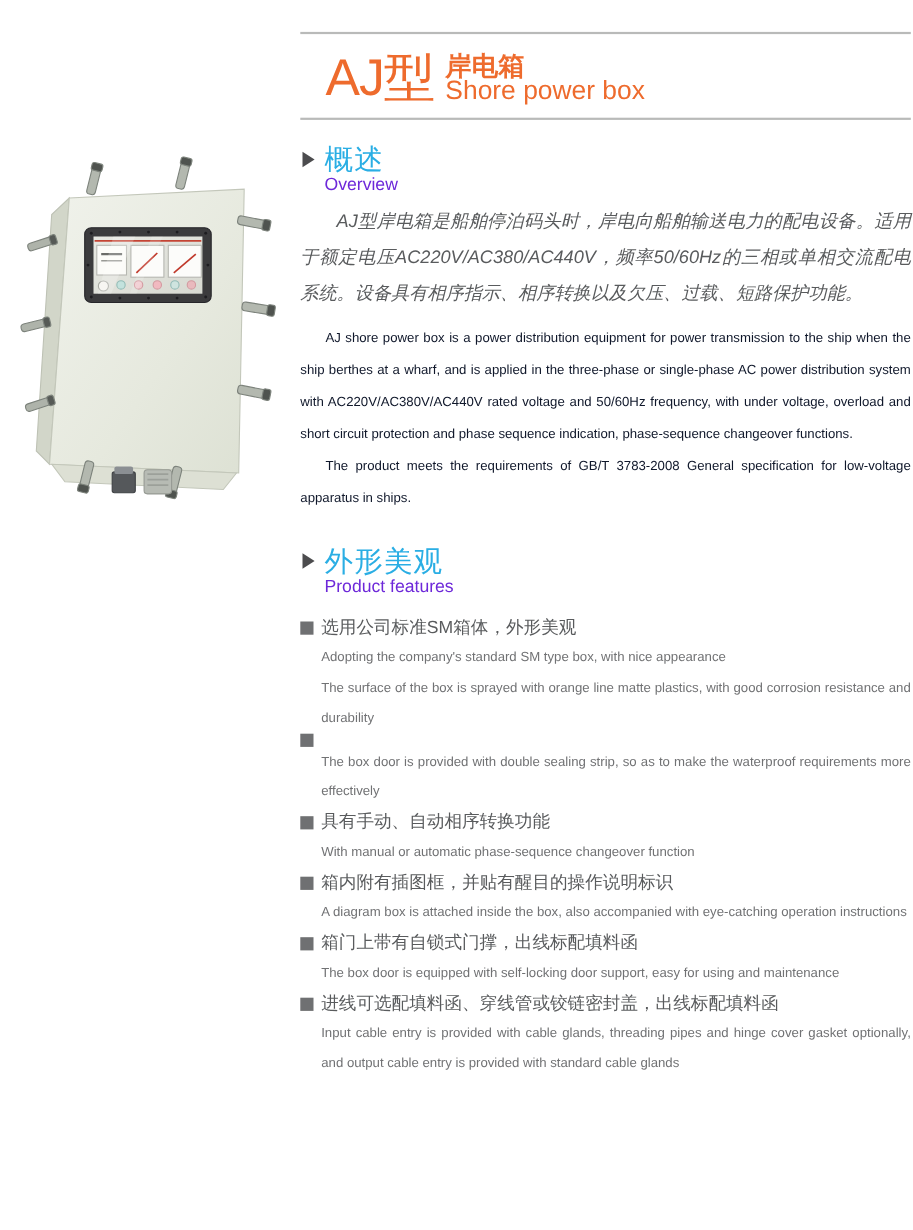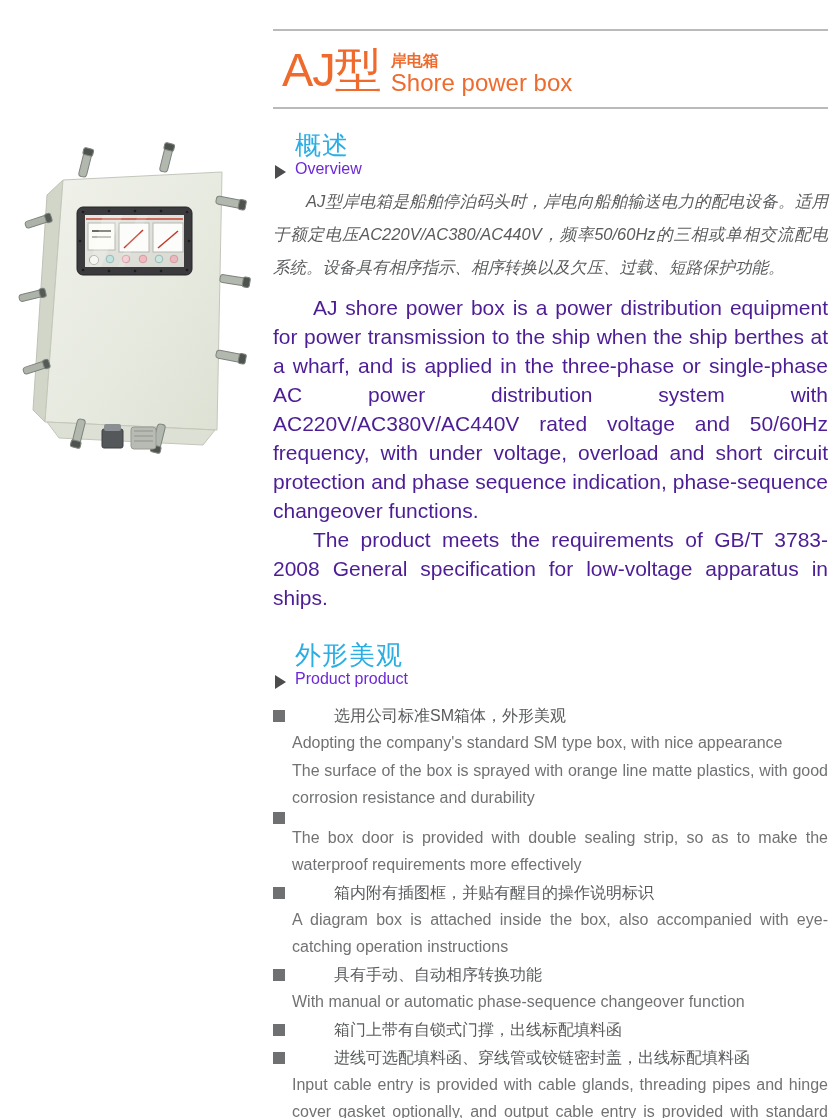--- a/index.html
+++ b/index.html
@@ -11,69 +11,69 @@
     font-family: "Liberation Sans", "DejaVu Sans", sans-serif;
     -webkit-font-smoothing: antialiased;
   }
 
   .rule { position: absolute; left: 273px; width: 555px; height: 2px; background: #b9bab9; }
   .rule-top { top: 29px; }
   .rule-under-title { top: 107px; }
 
   
   .title-block {
-    position: absolute; left: 282px; top: 44px;
+    position: absolute; left: 296px; top: 44px;
     display: flex; align-items: flex-start; color: #ee6b2d;
   }
   .title-model {
     font-size: 47px; line-height: 52px; letter-spacing: -1px; font-weight: 400;
   }
   .title-sub { margin-left: 10px; padding-top: 6px; }
-  .title-sub-zh { font-size: 16px; font-weight: 700; line-height: 22px; font-family: Liberation Serif, serif; }
+  .title-sub-zh { font-size: 24px; font-weight: 700; line-height: 22px; font-family: Liberation Serif, serif; }
   .title-sub-en { font-size: 24px; line-height: 21px; }
 
   
   .photo-wrap { position: absolute; left: 6px; top: 138px; width: 250px; height: 322px; }
 
   
   .content { position: absolute; left: 273px; top: 131px; width: 555px; }
 
-  .section-heading { display: flex; align-items: flex-end; }
+  .section-heading { display: flex; align-items: flex-start; }
   .tri-icon {
     width: 0; height: 0; margin: 7px 9px 0 2px;
     border-left: 11px solid #4c4c4e;
     border-top: 7px solid transparent;
     border-bottom: 7px solid transparent;
   }
   .heading-text-zh { font-size: 26px; line-height: 28px; color: #2aaee4; letter-spacing: 1px; }
   .heading-text-en { font-size: 16px; line-height: 20px; color: #6d28d9; }
 
   .zh-paras { margin-top: 6px; }
   .zh-paras p {
     margin: 0; font-size: 16.5px; line-height: 33px; color: #595b5d;
     text-align: justify; text-indent: 2em; font-style: italic;
   }
   .en-paras { margin-top: 9px; }
   .en-paras p {
-    margin: 0; font-size: 21px; line-height: 29px; color: #4c1d95;
+    margin: 0; font-size: 12px; line-height: 29px; color: #0f172a;
     text-align: justify; text-indent: 1.9em;
   }
 
   .features-section { margin-top: 29px; }
   .feature-list { margin-top: 13px; }
   .feature-item { margin: 0 0 1px 0; }
   .feature-zh {
     display: flex; align-items: center;
-    font-size: 16px; line-height: 27px; color: #595b5d; gap: 42px;
+    font-size: 16px; line-height: 27px; color: #595b5d;
   }
   .bullet-icon {
     flex: 0 0 auto; width: 12px; height: 12px; background: #6f7072; margin-right: 7px;
   }
   .feature-en {
-    margin: 0 0 0 19px; font-size: 16px; line-height: 27px; color: #717274;
+    margin: 0 0 0 19px; font-size: 12px; line-height: 27px; color: #717274;
     text-align: justify;
   }
 </style>
 </head>
 <body>
 
 <div class="rule rule-top"></div>
 
 <div class="title-block">
   <div class="title-model">AJ型</div>
@@ -228,21 +228,21 @@
 
         <p>The product meets the requirements of GB/T 3783-2008 General specification for low-voltage apparatus in ships.</p>
       </div>
   </div>
 
   <div class="features-section">
     <div class="section-heading">
       <div class="tri-icon"></div>
       <div>
         <div class="heading-text-zh">外形美观</div>
-        <div class="heading-text-en">Product product</div>
+        <div class="heading-text-en">Product features</div>
       </div>
     </div>
 
     <div class="feature-list">
 
         <div class="feature-item">
           <div class="feature-zh">
             <span class="bullet-icon"></span>
             <span>选用公司标准SM箱体，外形美观</span>
           </div>
@@ -256,38 +256,39 @@
         <div class="feature-item">
           <div class="feature-zh">
             <span class="bullet-icon"></span>
           </div>
           <p class="feature-en">The box door is provided with double sealing strip, so as to make the waterproof requirements more effectively</p>
         </div>
 
         <div class="feature-item">
           <div class="feature-zh">
             <span class="bullet-icon"></span>
+            <span>具有手动、自动相序转换功能</span>
+          </div>
+          <p class="feature-en">With manual or automatic phase-sequence changeover function</p>
+        </div>
+
+        <div class="feature-item">
+          <div class="feature-zh">
+            <span class="bullet-icon"></span>
             <span>箱内附有插图框，并贴有醒目的操作说明标识</span>
           </div>
           <p class="feature-en">A diagram box is attached inside the box, also accompanied with eye-catching operation instructions</p>
         </div>
 
         <div class="feature-item">
           <div class="feature-zh">
             <span class="bullet-icon"></span>
-            <span>具有手动、自动相序转换功能</span>
-          </div>
-          <p class="feature-en">With manual or automatic phase-sequence changeover function</p>
-        </div>
-
-        <div class="feature-item">
-          <div class="feature-zh">
-            <span class="bullet-icon"></span>
             <span>箱门上带有自锁式门撑，出线标配填料函</span>
           </div>
+          <p class="feature-en">The box door is equipped with self-locking door support, easy for using and maintenance</p>
         </div>
 
         <div class="feature-item">
           <div class="feature-zh">
             <span class="bullet-icon"></span>
             <span>进线可选配填料函、穿线管或铰链密封盖，出线标配填料函</span>
           </div>
           <p class="feature-en">Input cable entry is provided with cable glands, threading pipes and hinge cover gasket optionally, and output cable entry is provided with standard cable glands</p>
         </div>
       </div>

